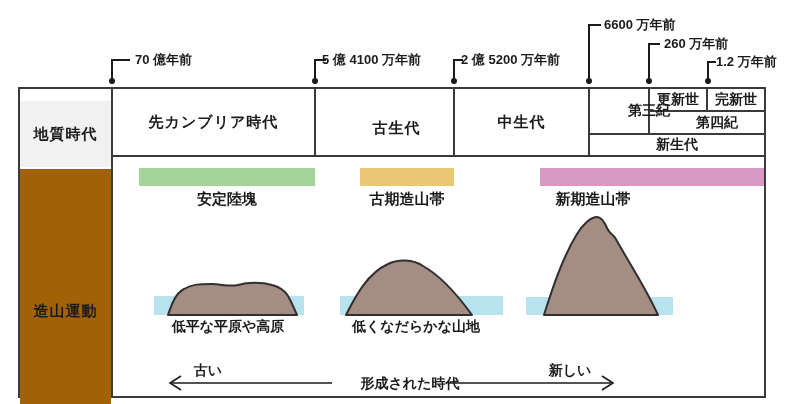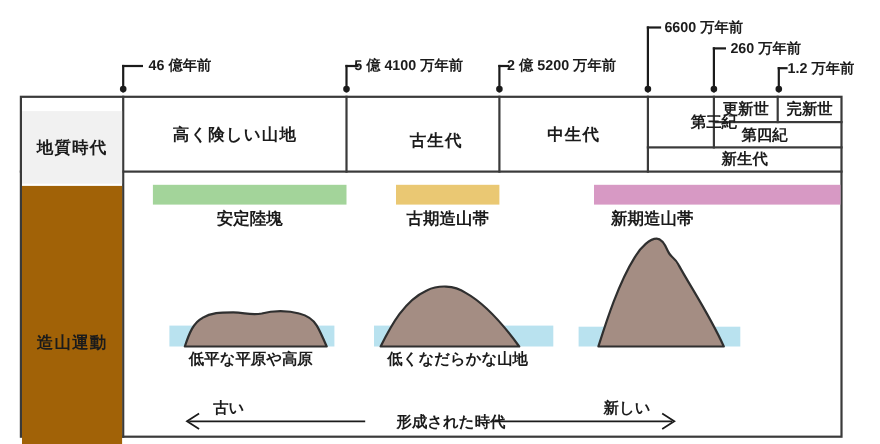--- a/index.html
+++ b/index.html
@@ -33,21 +33,21 @@
 </style>
 </head>
 <body>
 
 <div class="diagram">
 
   <div>
     <div class="marker-dot" style="left:109px;top:78px;"></div>
     <div class="mline" style="left:111px;top:59px;width:2px;height:25px;"></div>
     <div class="mline" style="left:111px;top:59px;width:19px;height:2px;"></div>
-    <div class="marker-label" style="left:135px;top:52px;">46 億年前</div>
+    <div class="marker-label" style="left:135px;top:52px;">70 億年前</div>
   </div>
   <div>
     <div class="marker-dot" style="left:312px;top:78px;"></div>
     <div class="mline" style="left:314px;top:59px;width:2px;height:25px;"></div>
     <div class="mline" style="left:314px;top:59px;width:12px;height:2px;"></div>
     <div class="marker-label" style="left:322px;top:52px;">5 億 4100 万年前</div>
   </div>
   <div>
     <div class="marker-dot" style="left:451px;top:78px;"></div>
     <div class="mline" style="left:453px;top:59px;width:2px;height:25px;"></div>
@@ -79,27 +79,27 @@
   <div class="gline" style="left:314px;top:87px;width:2px;height:70px;"></div>
   <div class="gline" style="left:453px;top:87px;width:2px;height:70px;"></div>
   <div class="gline" style="left:588px;top:87px;width:2px;height:70px;"></div>
   <div class="gline" style="left:648px;top:87px;width:2px;height:48px;"></div>
   <div class="gline" style="left:706px;top:87px;width:2px;height:25px;"></div>
   <div class="gline" style="left:648px;top:110px;width:118px;height:2px;"></div>
   <div class="gline" style="left:588px;top:133px;width:178px;height:2px;"></div>
 
   <div class="cell hdr" style="left: 20px; top: 89px; width: 91px; height: 66px; background-color: rgb(241, 241, 241);">地質時代</div>
   <div class="cell hdr" style="left: 20px; top: 157px; width: 91px; height: 285px; background-color: #a16207;">造山運動</div>
-  <div class="cell" style="left:113px;top:89px;width:201px;height:66px;">高く険しい山地</div>
+  <div class="cell" style="left:113px;top:89px;width:201px;height:66px;">先カンブリア時代</div>
   <div class="cell" style="left:328px;top:89px;width:137px;height:78px;">古生代</div>
   <div class="cell" style="left:455px;top:89px;width:133px;height:66px;">中生代</div>
   <div class="cell small" style="left:620px;top:89px;width:58px;height:44px;">第三紀</div>
   <div class="cell small" style="left:650px;top:89px;width:56px;height:21px;">更新世</div>
   <div class="cell small" style="left:708px;top:89px;width:56px;height:21px;">完新世</div>
-  <div class="cell small" style="left:628px;top:112px;width:134px;height:21px;">第四紀</div>
+  <div class="cell small" style="left:650px;top:112px;width:134px;height:21px;">第四紀</div>
   <div class="cell small" style="left:590px;top:135px;width:174px;height:20px;">新生代</div>
 
   <div class="belt-bar" style="left: 139px; width: 176px; background-color: rgb(163, 212, 154);"></div>
   <div class="belt-bar" style="left: 360px; width: 94px; background-color: rgb(234, 200, 115);"></div>
   <div class="belt-bar" style="left: 540px; width: 224px; background-color: rgb(215, 153, 196);"></div>
   <div class="belt-label" style="left:139px;width:176px;">安定陸塊</div>
   <div class="belt-label" style="left:360px;width:94px;">古期造山帯</div>
   <div class="belt-label" style="left:540px;width:106px;">新期造山帯</div>
 
   <svg class="scene" viewBox="0 0 800 404" xmlns="http://www.w3.org/2000/svg">

